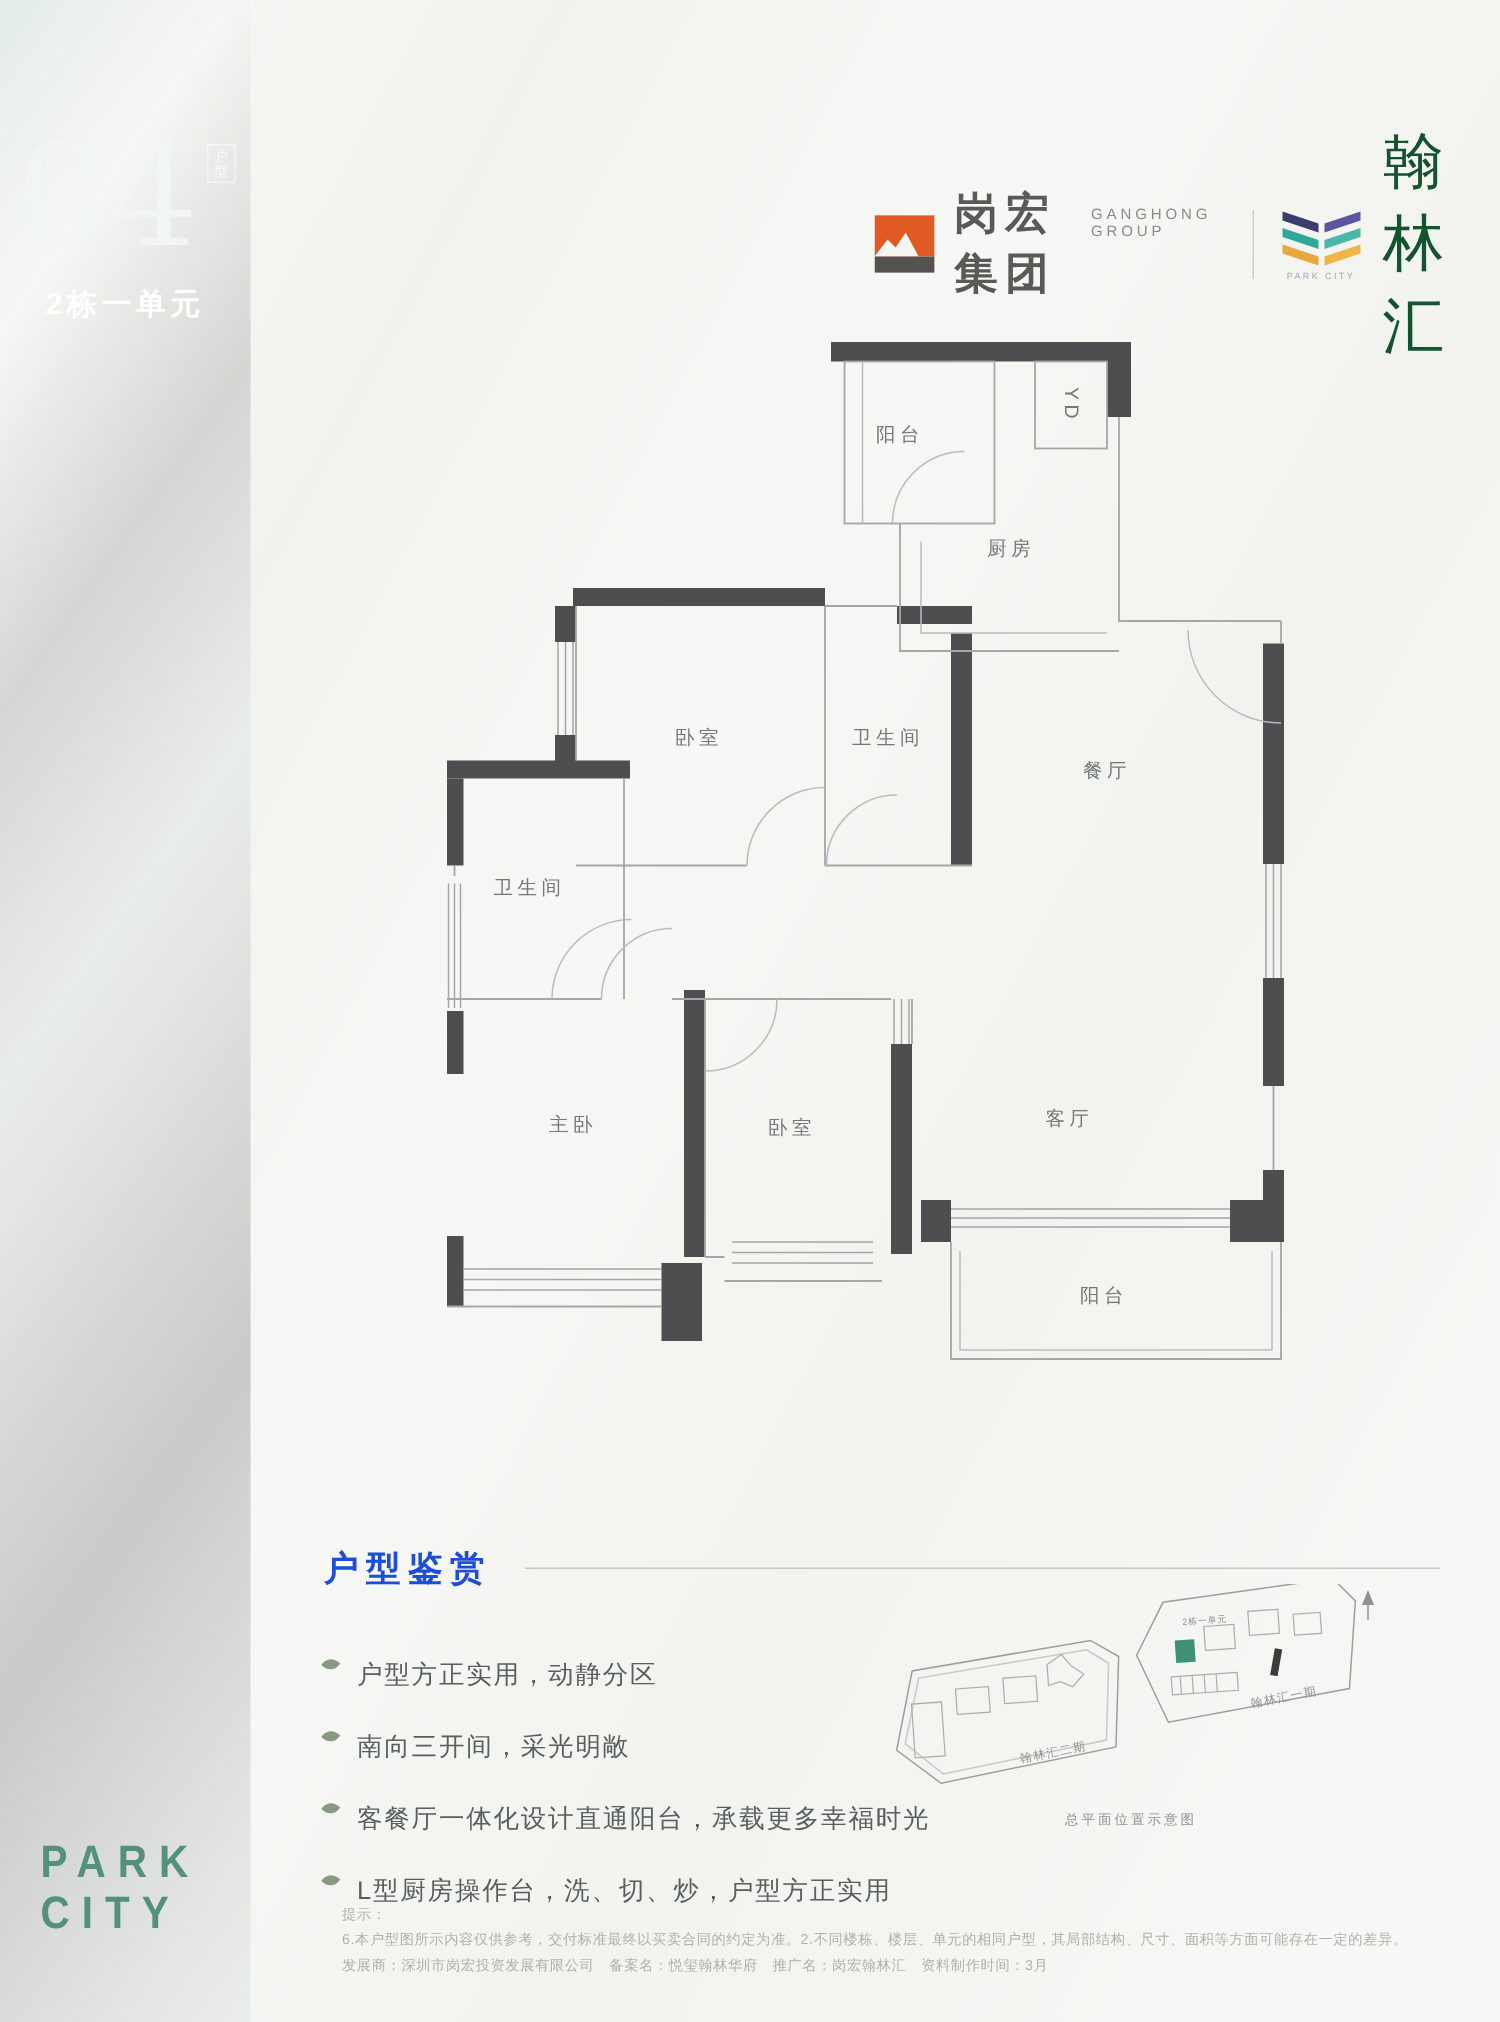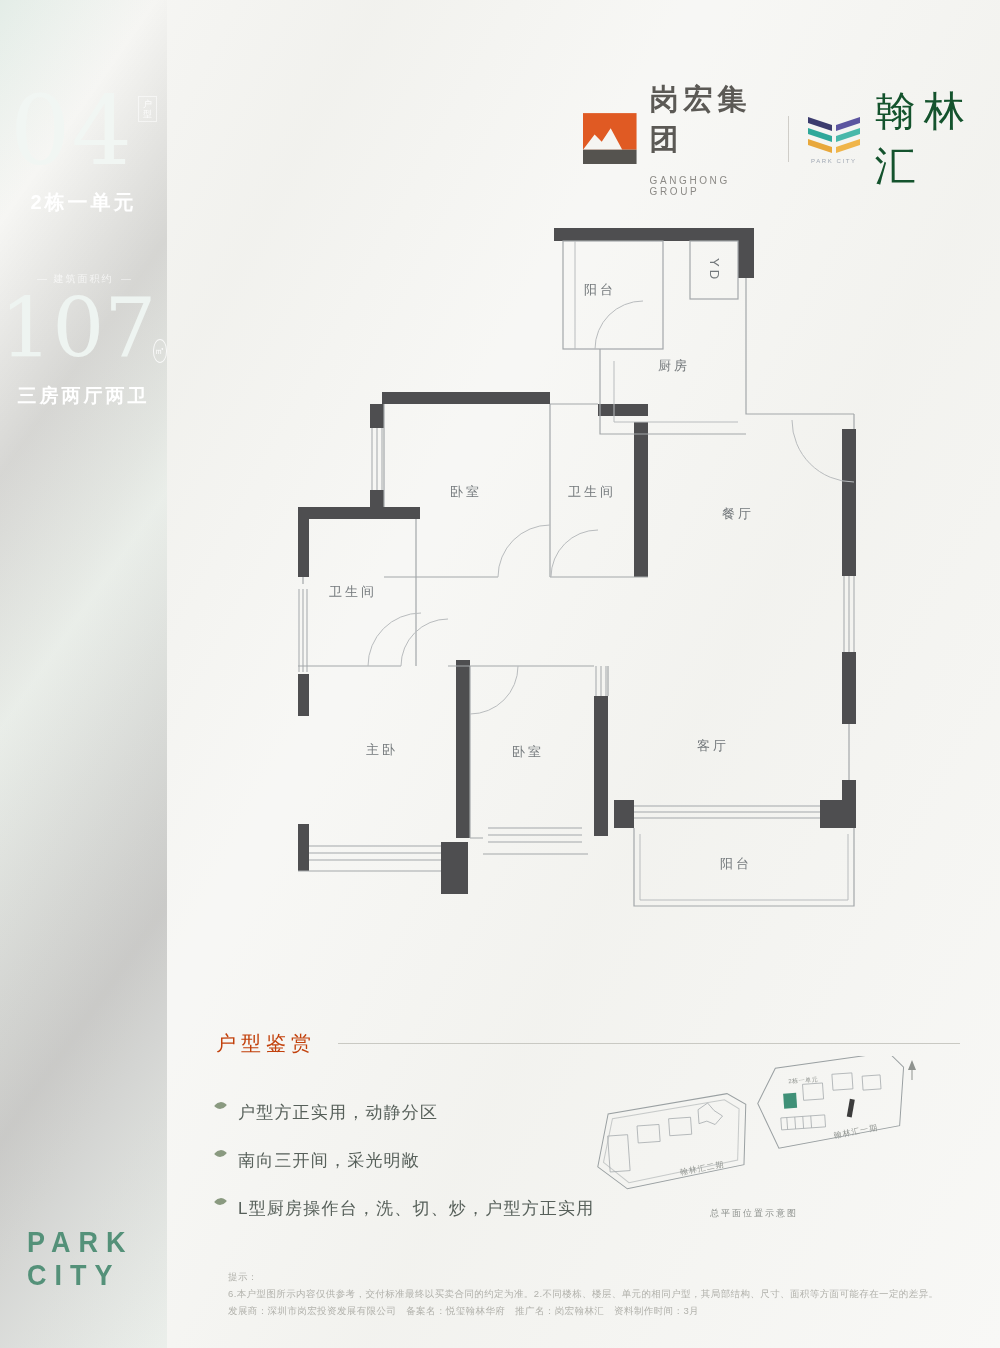--- a/index.html
+++ b/index.html
@@ -30,39 +30,39 @@
   .area-value-row{display:flex;justify-content:center;align-items:flex-end;margin-top:2px;}
   .area-value{font-family:"DejaVu Serif",serif;font-weight:400;font-size:82px;line-height:1;color:#eef4f1;}
   .area-unit{width:22px;height:22px;border:1px solid rgba(255,255,255,.8);border-radius:50%;
         color:#fff;font-size:10px;line-height:22px;text-align:center;margin-left:-4px;margin-bottom:7px;}
   .area-layout{margin-top:13px;color:#ffffff;font-size:19px;font-weight:700;letter-spacing:3px;}
   .brand{position:absolute;left:27px;bottom:56px;color:#549179;font-weight:700;font-size:27px;
         line-height:1.12;letter-spacing:8px;transform:scaleY(1.12);transform-origin:left bottom;}
   
   .logos{position:absolute;left:583px;top:80px;display:flex;align-items:center;}
   .gh{display:flex;align-items:center;gap:13px;}
-  .gh-text{display:flex;flex-direction:column;}
+  .gh-text{display:flex;flex-direction:row;}
   .gh-cn{font-size:29px;font-weight:700;color:#5b5955;letter-spacing:5px;}
   .gh-en{font-size:10px;color:#8c8a86;letter-spacing:2.6px;margin-top:15px;}
   .logo-divider{width:1px;height:46px;background:#cfcdc8;margin:0 17px;}
   .hl{display:flex;align-items:center;gap:13px;}
   .hl-icon{display:flex;flex-direction:column;align-items:center;}
   .hl-en{font-size:6px;color:#a0a8b4;letter-spacing:1.6px;margin-top:2px;}
   .hl-cn{font-size:41px;color:#14532d;letter-spacing:8px;}
   
   .plan{position:absolute;left:298px;top:224px;}
   .plan .t{stroke:#a3a7aa;stroke-width:1.2;fill:none;}
   .plan .t2{stroke:#b9bcbe;stroke-width:1;fill:none;}
   .plan .win{stroke:#a3a7aa;stroke-width:1;fill:none;}
   .plan .w{fill:#4e4e50;}
   .plan text{font-family:"Liberation Sans",sans-serif;font-size:13px;fill:#73787b;letter-spacing:3px;}
   
   .features{position:absolute;left:216px;top:1030px;width:744px;}
   .f-head{display:flex;align-items:center;}
-  .f-title{font-size:20px;font-weight:400;color:#c2410c;letter-spacing:5px;}
+  .f-title{font-size:23px;font-weight:700;color:#1d4ed8;letter-spacing:5px;}
   .f-line{flex:1;height:1px;background:#c9c9c3;margin-left:22px;}
   .f-list{margin-top:44px;}
   .f-item{display:flex;align-items:flex-start;margin-bottom:25px;font-size:17px;color:#57605a;letter-spacing:1.2px;}
   .leaf{width:9px;height:9px;margin-right:13px;background:#8a9a80;border-radius:0 80% 0 80%;
         transform:rotate(130deg);flex:none;}
   
   .siteplan{position:absolute;left:582px;top:1056px;}
   .siteplan .o{stroke:#9aa0a2;stroke-width:1;fill:none;}
   .siteplan .b{stroke:#a8adaf;stroke-width:.8;fill:none;}
   .siteplan text{font-family:"Liberation Sans",sans-serif;fill:#8f938f;}
@@ -76,28 +76,20 @@
 <div class="page">
 
   <aside class="sidebar">
     <div class="sidebar-inner">
       <div class="unit-block">
         <div class="unit-row">
           <div class="unit-no">04</div>
           <div class="unit-tag">户型</div>
         </div>
         <div class="unit-building">2栋一单元</div>
-      </div>
-      <div class="area-block">
-        <div class="area-caption">建筑面积约</div>
-        <div class="area-value-row">
-          <div class="area-value">107</div>
-          <div class="area-unit">㎡</div>
-        </div>
-        <div class="area-layout">三房两厅两卫</div>
       </div>
       <div class="brand">
         <div>PARK</div>
         <div>CITY</div>
       </div>
     </div>
   </aside>
 
   <div class="logos">
     <div class="gh">
@@ -213,20 +205,24 @@
       <div class="f-item">
         <span class="leaf"></span>
         <span>户型方正实用，动静分区</span>
       </div>
       <div class="f-item">
         <span class="leaf"></span>
         <span>南向三开间，采光明敞</span>
       </div>
       <div class="f-item">
         <span class="leaf"></span>
+        <span>客餐厅一体化设计直通阳台，承载更多幸福时光</span>
+      </div>
+      <div class="f-item">
+        <span class="leaf"></span>
         <span>L型厨房操作台，洗、切、炒，户型方正实用</span>
       </div>
     </div>
   </section>
 
   <svg class="siteplan" width="345" height="175" viewBox="0 0 345 175">
     <g transform="rotate(-4 170 80)">
 
       <g>
         <path class="o" d="M14,100 L28,48 L148,36 L166,48 L160,108 L42,124 Z"></path>

